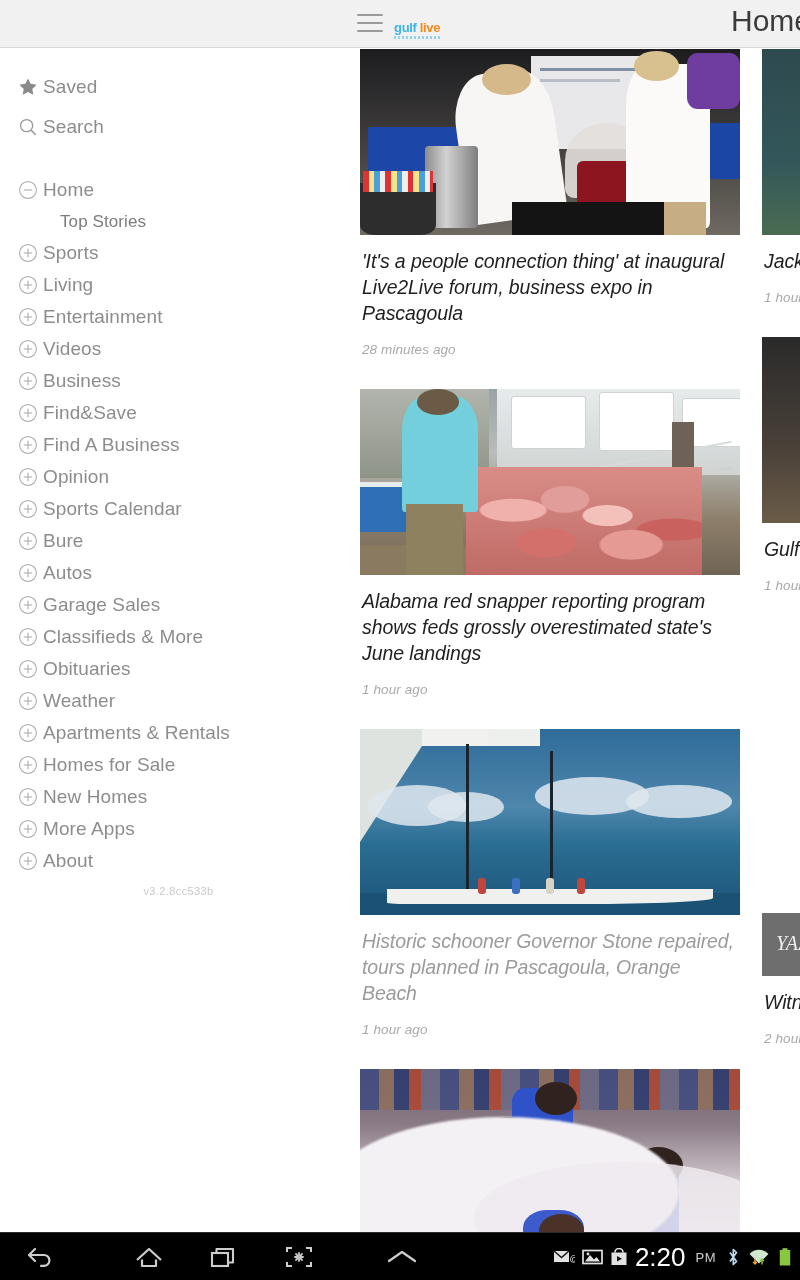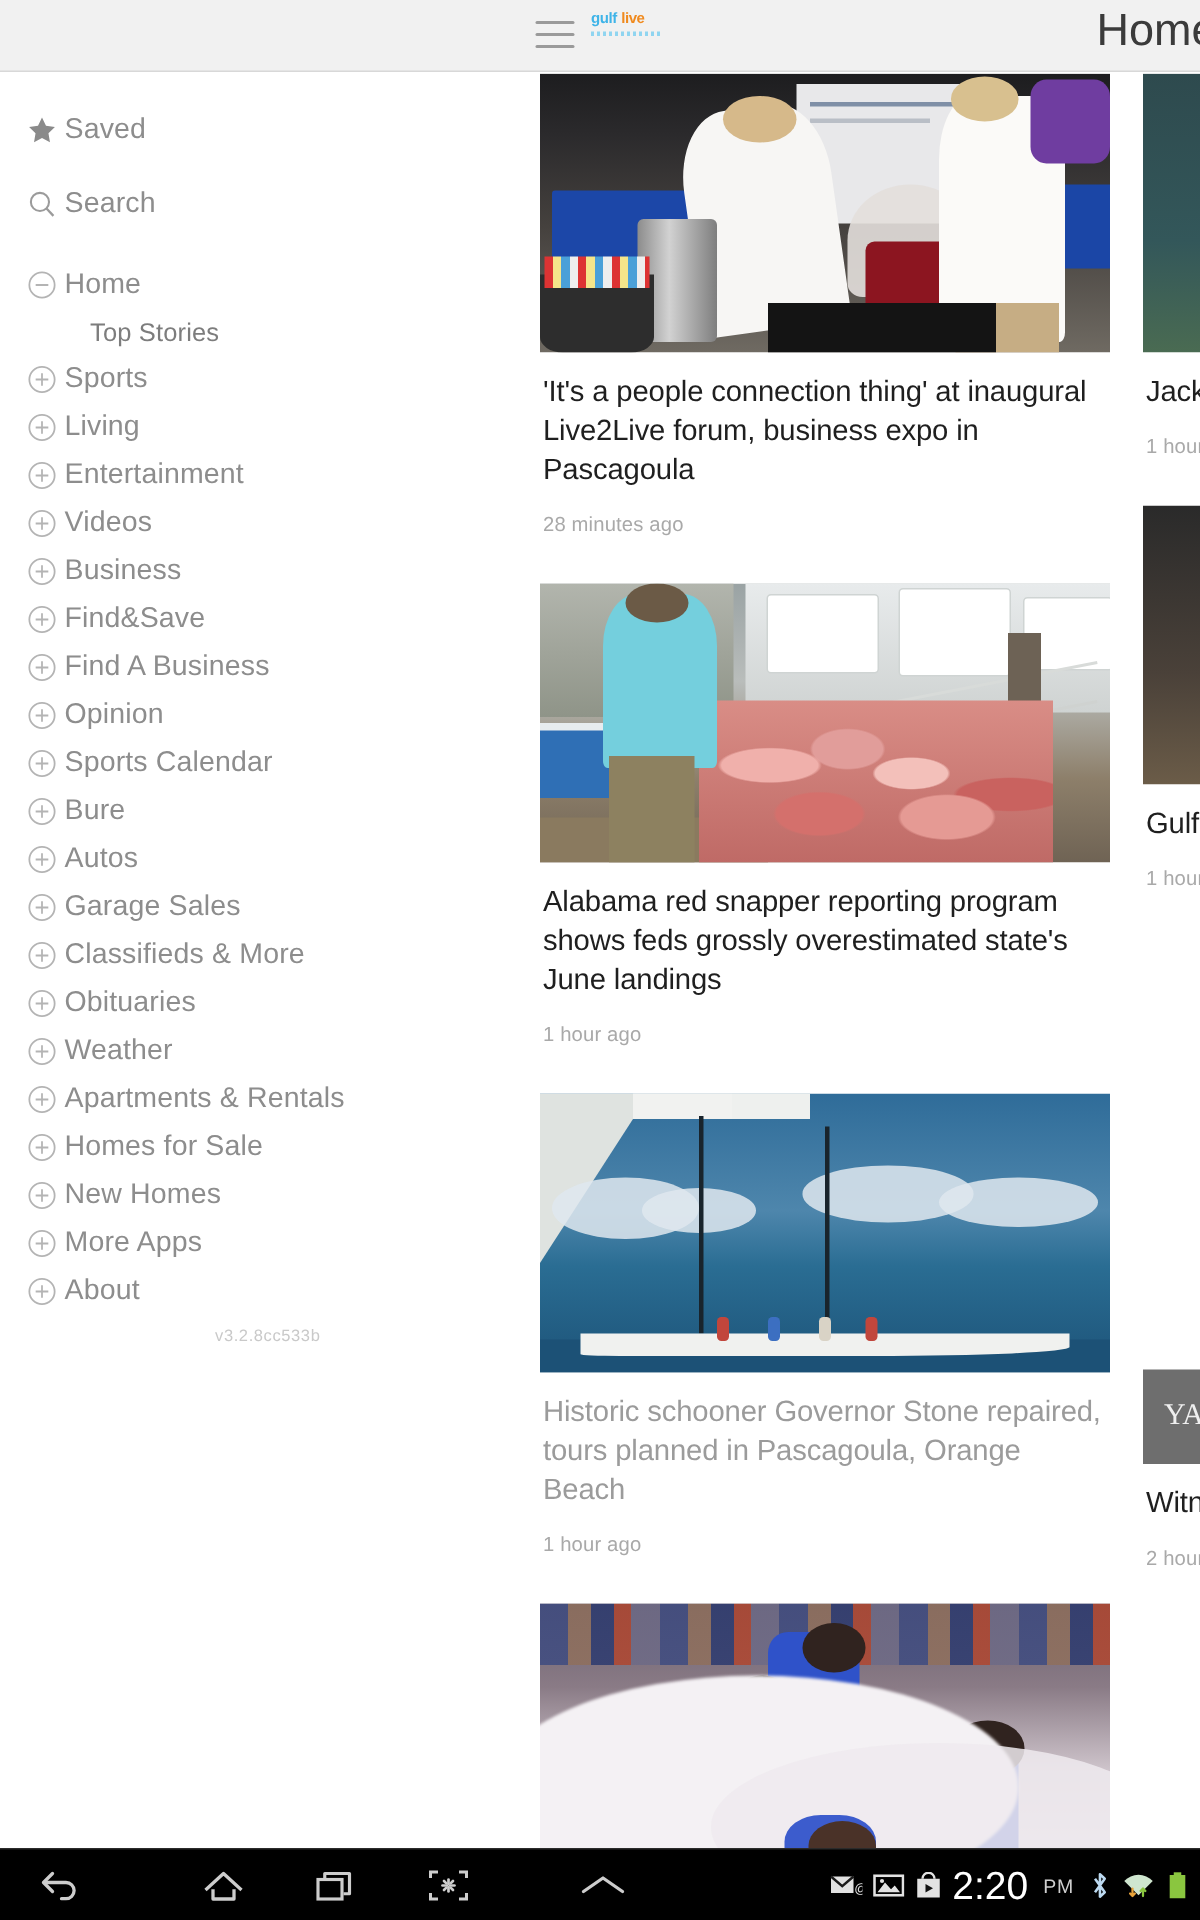--- a/index.html
+++ b/index.html
@@ -21,22 +21,22 @@
   }
   .hamburger{
     position:absolute;left:357px;top:14px;width:26px;height:20px;
     cursor:pointer;
   }
   .hamburger i{
     display:block;width:26px;height:2px;background:#9a9a9a;margin-bottom:6px;border-radius:1px;
   }
   .hamburger i:last-child{margin-bottom:0;}
   .logo{
-    position:absolute;left:394px;top:5px;
-    font-size:10px;font-weight:bold;letter-spacing:-0.3px;
+    position:absolute;left:394px;top:20px;
+    font-size:13px;font-weight:bold;letter-spacing:-0.3px;
     line-height:16px;white-space:nowrap;
   }
   .logo .g{color:#3fb4e8;}
   .logo .l{color:#f08a1e;margin-left:3px;}
   .logo .wave{
     position:absolute;left:0;top:16px;width:48px;height:3px;
     background:repeating-linear-gradient(90deg,#7fd0f0 0 2px,transparent 2px 4px);
     opacity:.85;
   }
   .page-title{
@@ -68,21 +68,21 @@
   .version{
     margin-top:8px;text-align:center;width:357px;
     font-size:11px;color:#c9c9c9;letter-spacing:.4px;
   }
 
   
   .feed{
     position:absolute;top:49px;left:357px;width:443px;height:1183px;
     background:#ffffff;overflow:hidden;
   }
-  .cols{position:absolute;top:0;left:0;width:443px;height:1183px;}
+  .cols{position:absolute;top:0;left:0;width:443px;height:1183px;font-style:italic;}
   .col{position:absolute;top:0;width:382px;}
   .col-main{left:3px;}
   .col-right{left:405px;width:382px;}
 
   .card{position:relative;background:#fff;margin-bottom:0;}
   .card-media{
     width:380px;height:186px;overflow:hidden;position:relative;display:block;
   }
   .card-media.narrow{width:382px;}
   .card-title{
@@ -225,21 +225,21 @@
 
     <div class="nav-row" style="height:40px;">
       <span class="nav-icon">
         <svg width="22" height="22" viewBox="0 0 24 24">
             <path fill="#8a8a8a" d="M12 2.6l2.9 5.9 6.5.95-4.7 4.6 1.1 6.45L12 17.45 6.2 20.5l1.1-6.45-4.7-4.6 6.5-.95z"></path>
           </svg>
       </span>
       <span class="nav-label">Saved</span>
     </div>
 
-    <div class="nav-row" style="height:40px;align-items:flex-end;">
+    <div class="nav-row" style="height:40px;">
       <span class="nav-icon">
         <svg width="22" height="22" viewBox="0 0 24 24">
             <circle cx="10.5" cy="10.5" r="6.6" fill="none" stroke="#9b9b9b" stroke-width="1.5"></circle>
             <line x1="15.3" y1="15.3" x2="20.3" y2="20.6" stroke="#9b9b9b" stroke-width="1.7"></line>
           </svg>
       </span>
       <span class="nav-label">Search</span>
     </div>
 
     <div class="gap-sm" style="height:26px;"></div>

